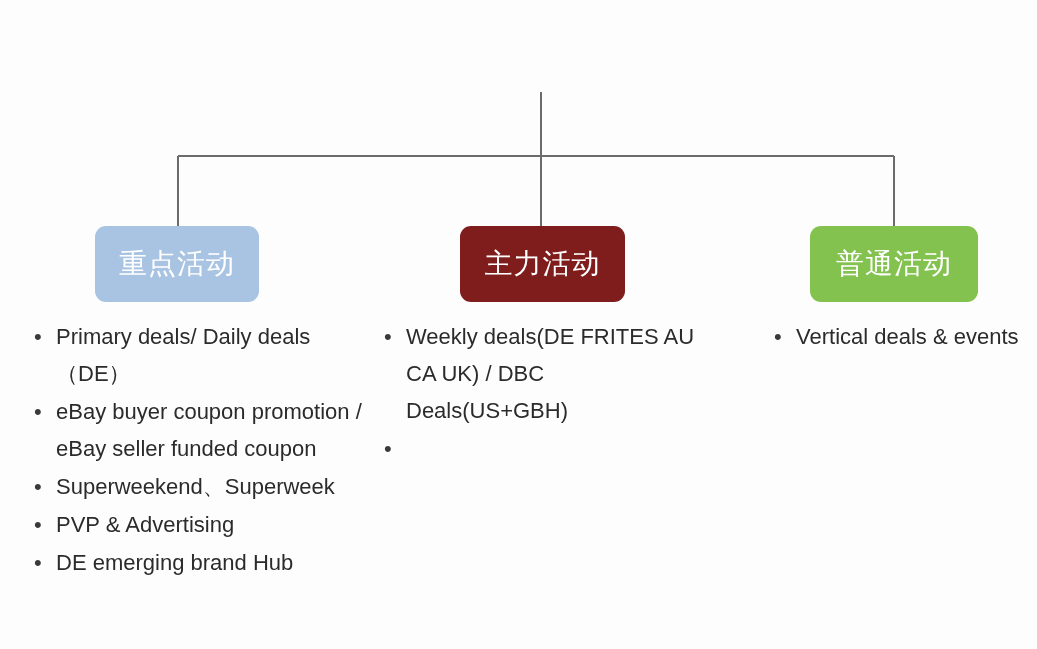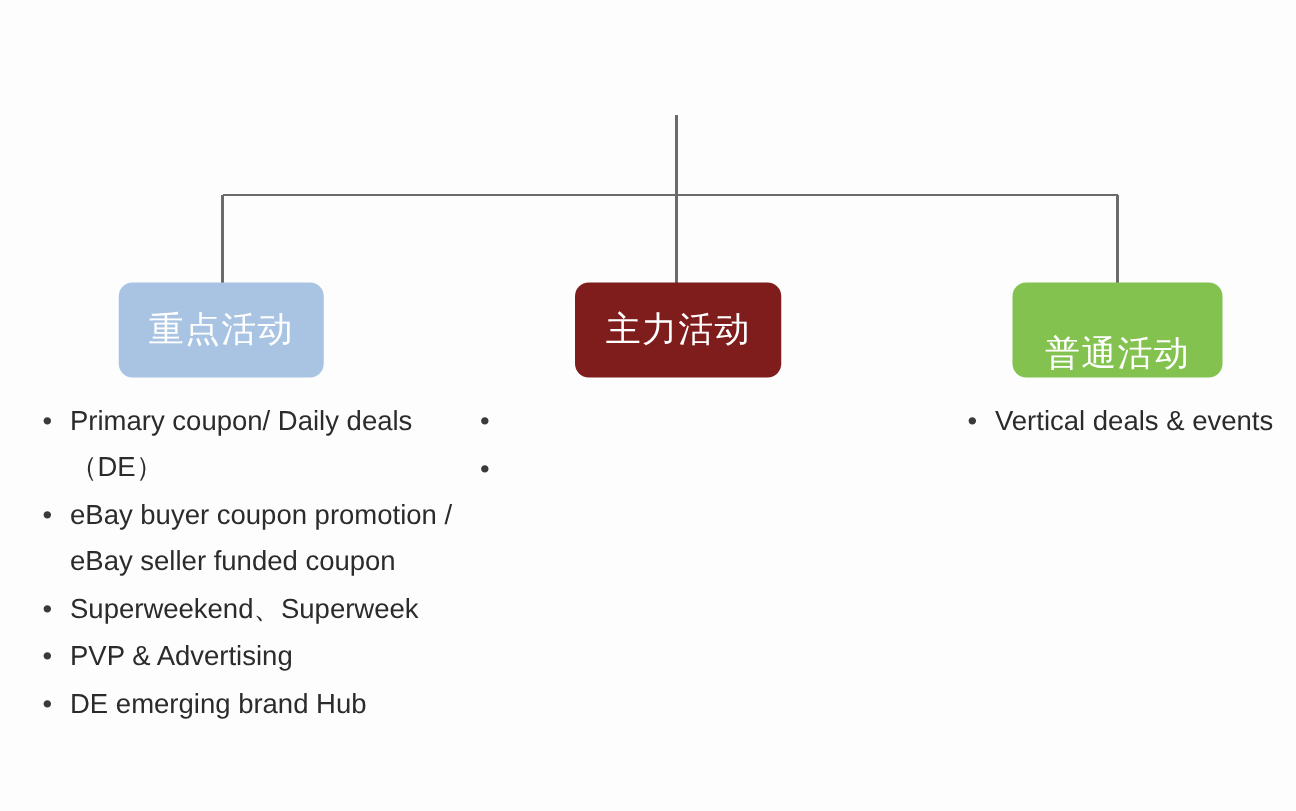--- a/index.html
+++ b/index.html
@@ -64,21 +64,21 @@
   }
   .cat-label {
     font-size: 28px;
     font-weight: normal;
     color: #ffffff;
     letter-spacing: 1px;
     white-space: nowrap;
   }
   #cat-0 { left: 95px;  top: 226px; width: 164px; background: #a8c4e2; }
   #cat-1 { left: 460px; top: 226px; width: 165px; background: #7f1d1d; }
-  #cat-2 { left: 810px; top: 226px; width: 168px; background: #83c24f; align-items: flex-end; }
+  #cat-2 { left: 810px; top: 226px; width: 168px; background: #83c24f; }
 
   
   .bullet-col {
     position: absolute;
     box-sizing: border-box;
   }
   #col-0 { left: 22px;  top: 318px; width: 352px; }
   #col-1 { left: 372px; top: 318px; width: 330px; }
   #col-2 { left: 762px; top: 318px; width: 260px; }
 
@@ -128,21 +128,21 @@
     <span class="cat-label">主力活动</span>
   </div>
 
   <div class="cat-node" id="cat-2">
     <span class="cat-label">普通活动</span>
   </div>
 
   <div class="bullet-col" id="col-0">
     <div class="bullet-item">
       <span class="bullet-dot">•</span>
-      <span class="bullet-text">Primary coupon/ Daily deals（DE）</span>
+      <span class="bullet-text">Primary deals/ Daily deals（DE）</span>
     </div>
     <div class="bullet-item">
       <span class="bullet-dot">•</span>
       <span class="bullet-text">eBay buyer coupon promotion / eBay seller funded coupon</span>
     </div>
     <div class="bullet-item">
       <span class="bullet-dot">•</span>
       <span class="bullet-text">Superweekend、Superweek</span>
     </div>
     <div class="bullet-item">
@@ -151,20 +151,21 @@
     </div>
     <div class="bullet-item">
       <span class="bullet-dot">•</span>
       <span class="bullet-text">DE emerging brand Hub</span>
     </div>
   </div>
 
   <div class="bullet-col" id="col-1">
     <div class="bullet-item">
       <span class="bullet-dot">•</span>
+      <span class="bullet-text">Weekly deals(DE FRITES AU CA UK) / DBC Deals(US+GBH)</span>
     </div>
     <div class="bullet-item">
       <span class="bullet-dot">•</span>
     </div>
   </div>
 
   <div class="bullet-col" id="col-2">
     <div class="bullet-item">
       <span class="bullet-dot">•</span>
       <span class="bullet-text">Vertical deals &amp; events</span>

